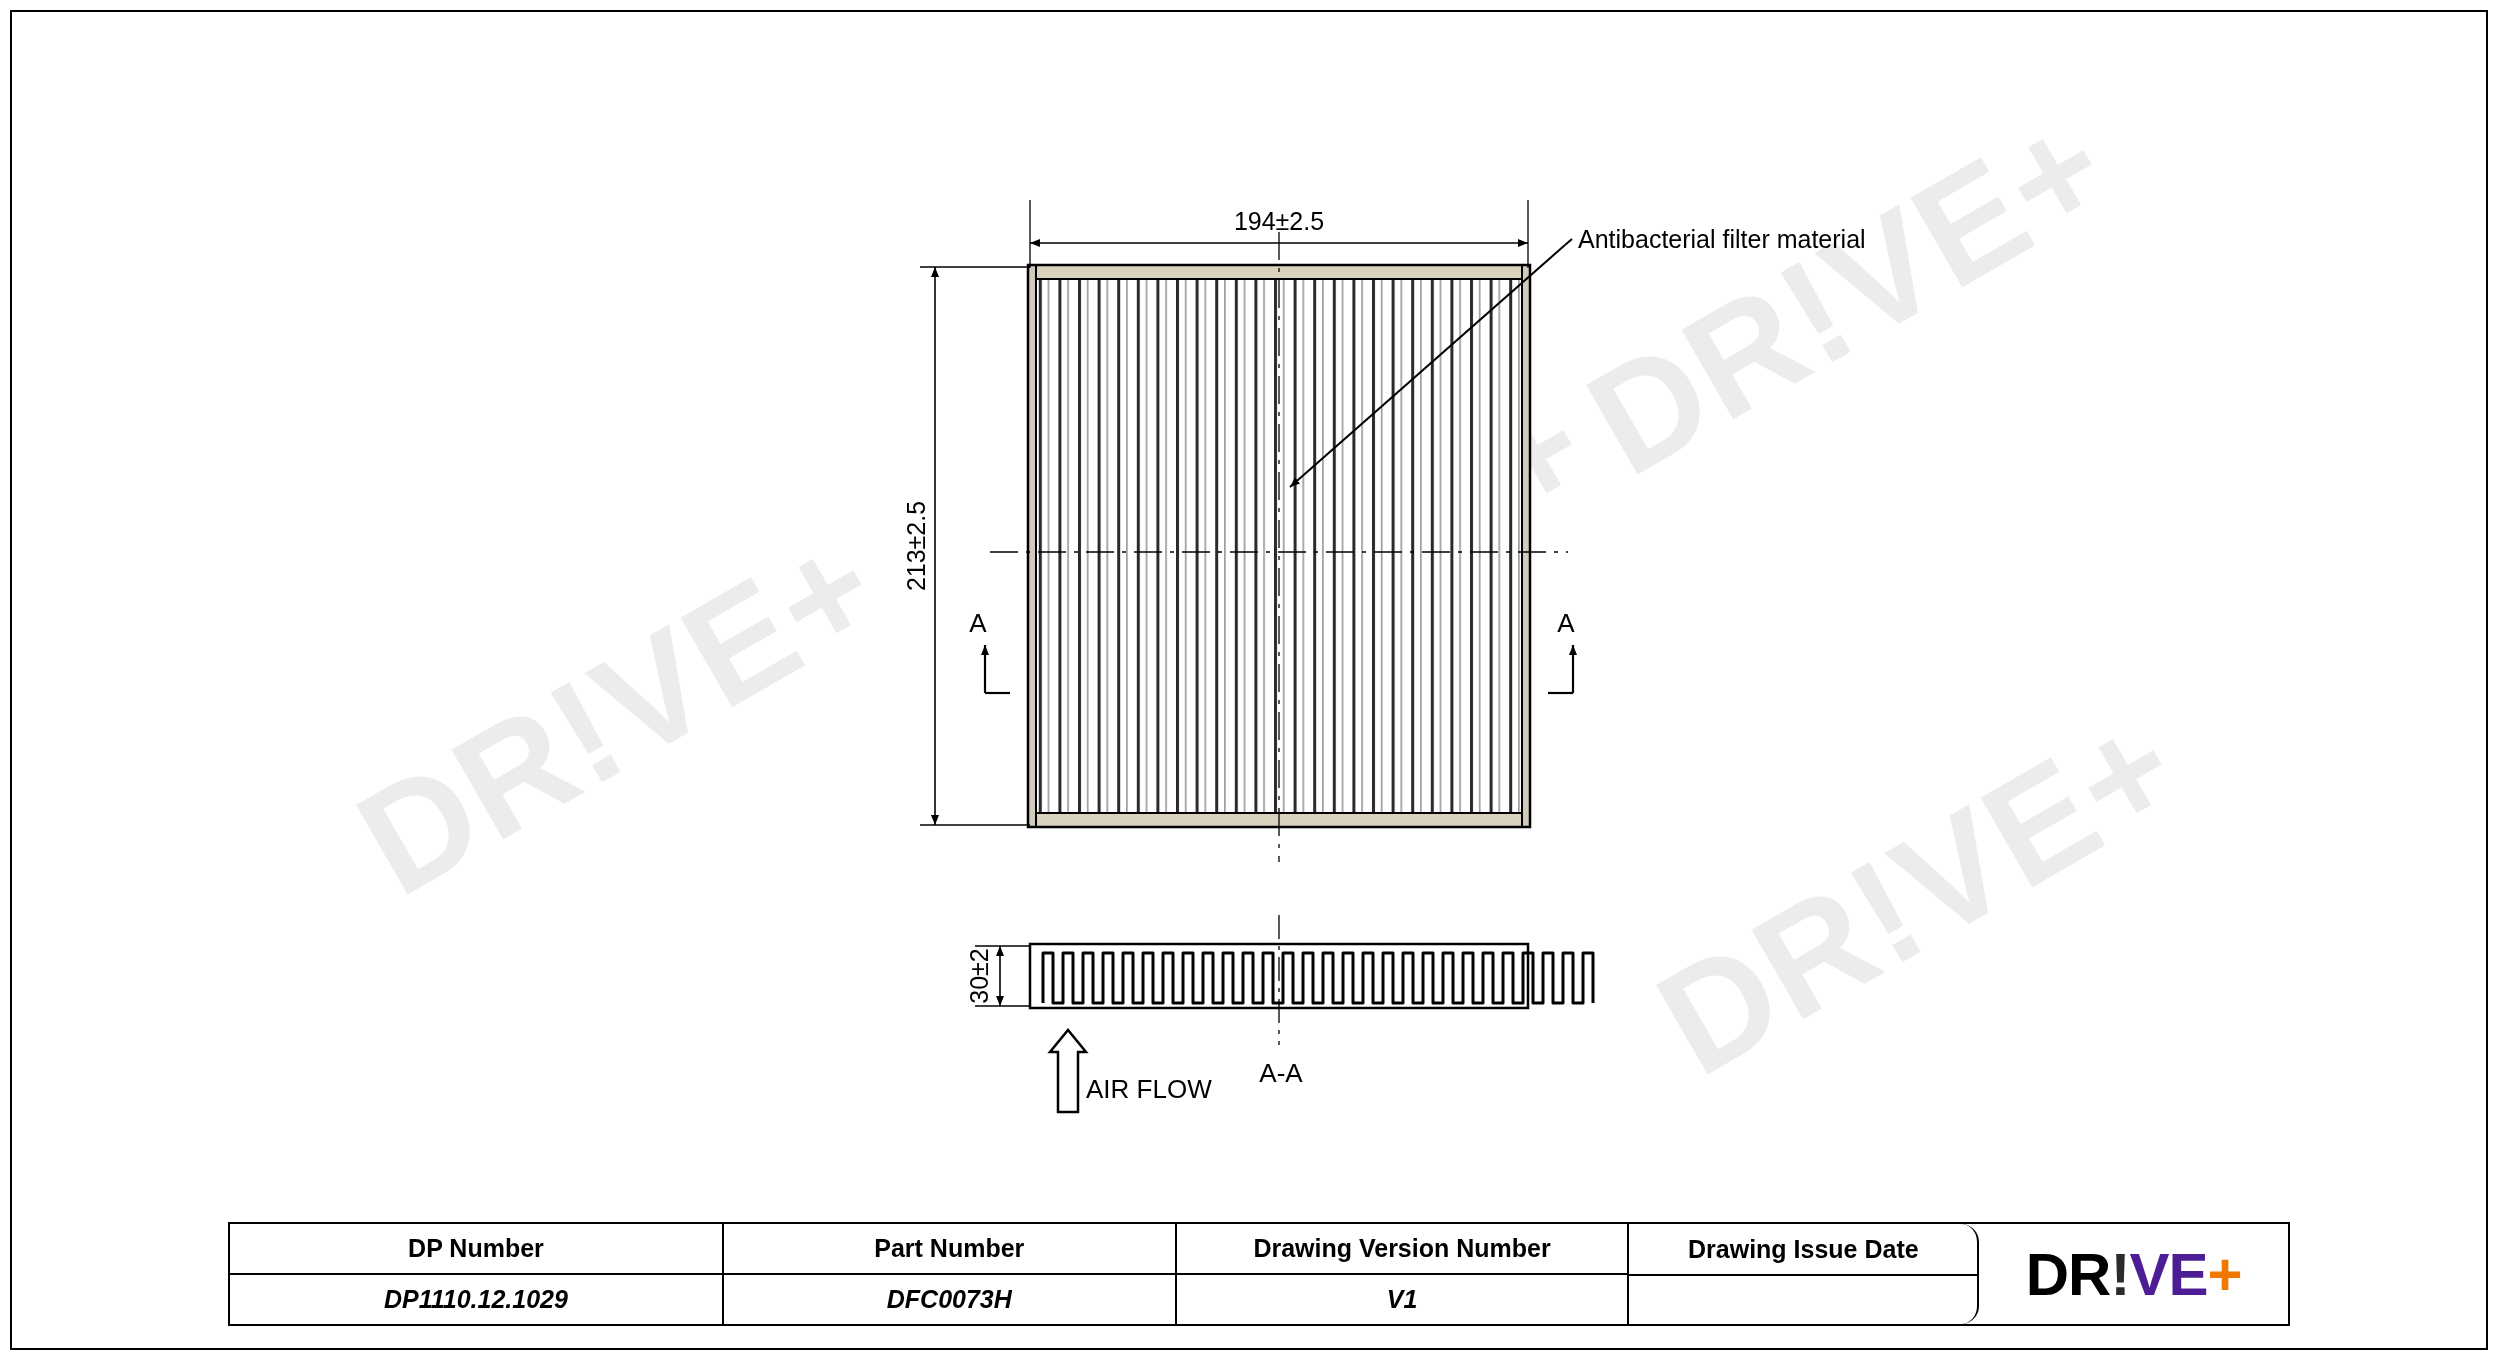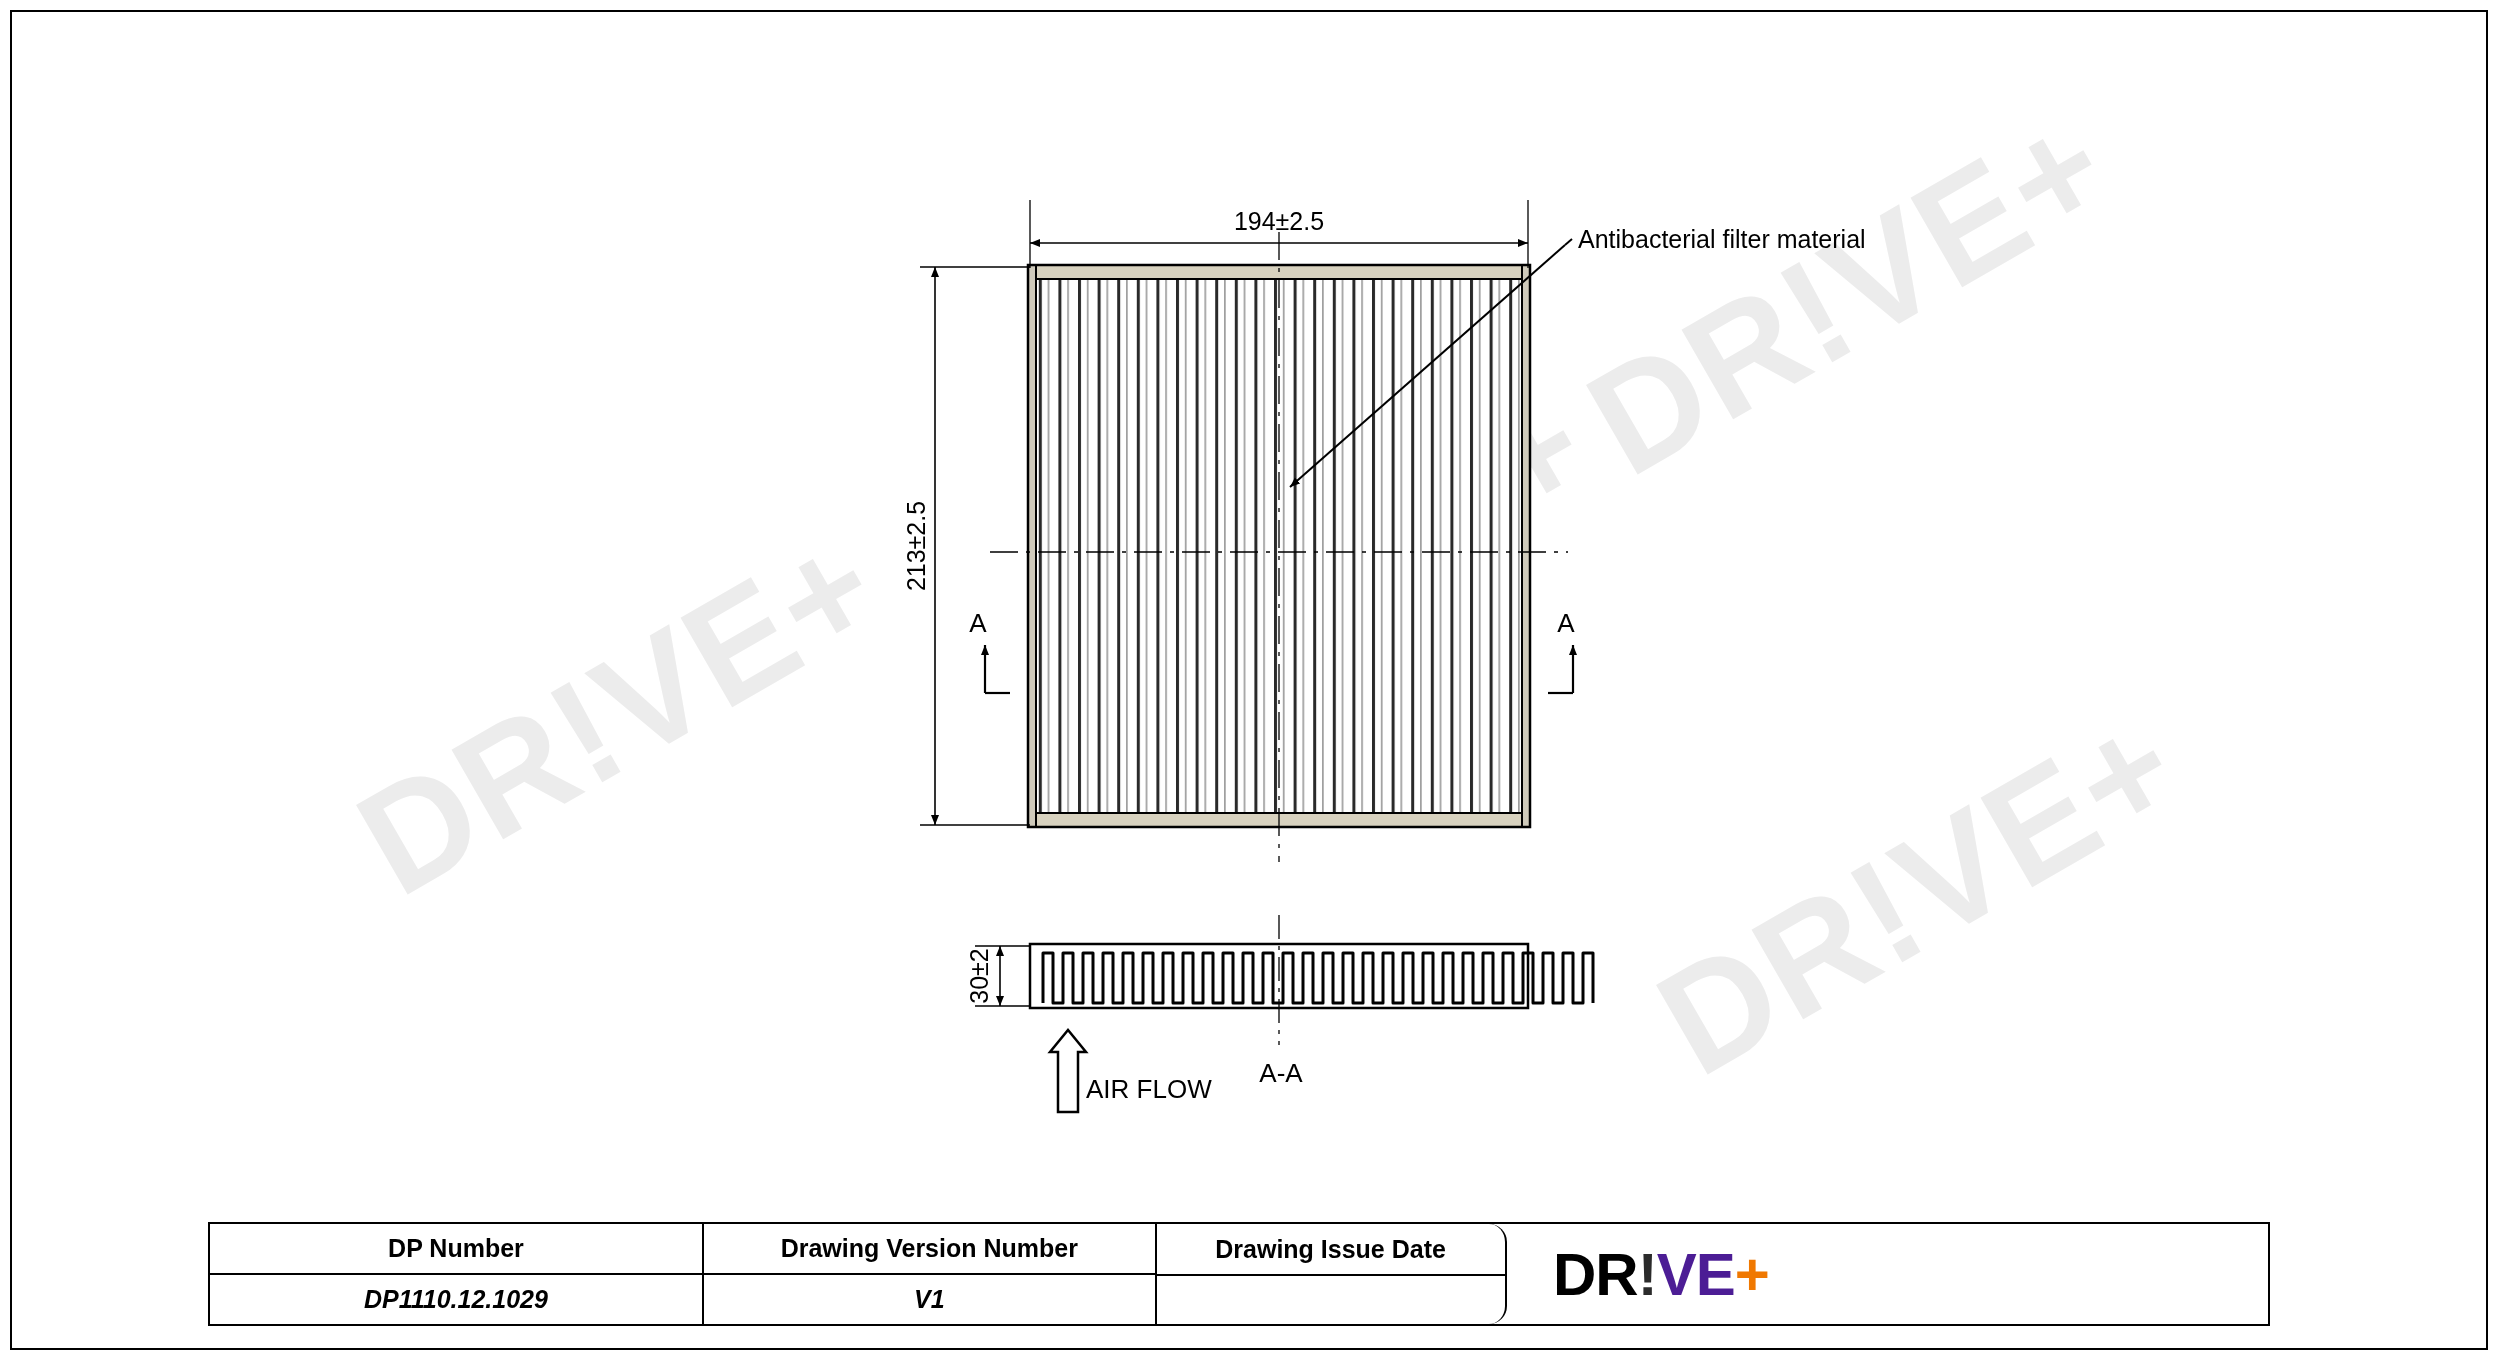--- a/index.html
+++ b/index.html
@@ -44,21 +44,21 @@
   .svgwrap {
     position: absolute;
     left: 0; top: 0;
     width: 2500px;
     height: 1362px;
   }
 
   
   .titleblock {
     position: absolute;
-    left: 208px;
+    left: 228px;
     top: 1222px;
     width: 2062px;
     height: 104px;
     border: 2px solid #000;
     box-sizing: border-box;
     display: flex;
   }
   .tb-col {
     border-right: 2px solid #000;
     box-sizing: border-box;
@@ -219,20 +219,24 @@
     <text x="1086" y="1098" font-family="Liberation Sans, sans-serif" font-size="26" fill="#000">AIR FLOW</text>
 
     <text x="1281" y="1082" font-family="Liberation Sans, sans-serif" font-size="26" fill="#000" text-anchor="middle" font-weight="normal">A-A</text>
   </svg>
 
   <div class="titleblock">
     <div class="tb-col col-dp">
       <div class="tb-head">DP Number</div>
       <div class="tb-val">DP1110.12.1029</div>
     </div>
+    <div class="tb-col col-part">
+      <div class="tb-head">Part Number</div>
+      <div class="tb-val">DFC0073H</div>
+    </div>
     <div class="tb-col col-ver">
       <div class="tb-head">Drawing Version Number</div>
       <div class="tb-val">V1</div>
     </div>
     <div class="tb-col col-date">
       <div class="tb-head">Drawing Issue Date</div>
     </div>
     <div class="tb-col col-logo">
       <div class="tb-logo">
         <span class="logo-text">

